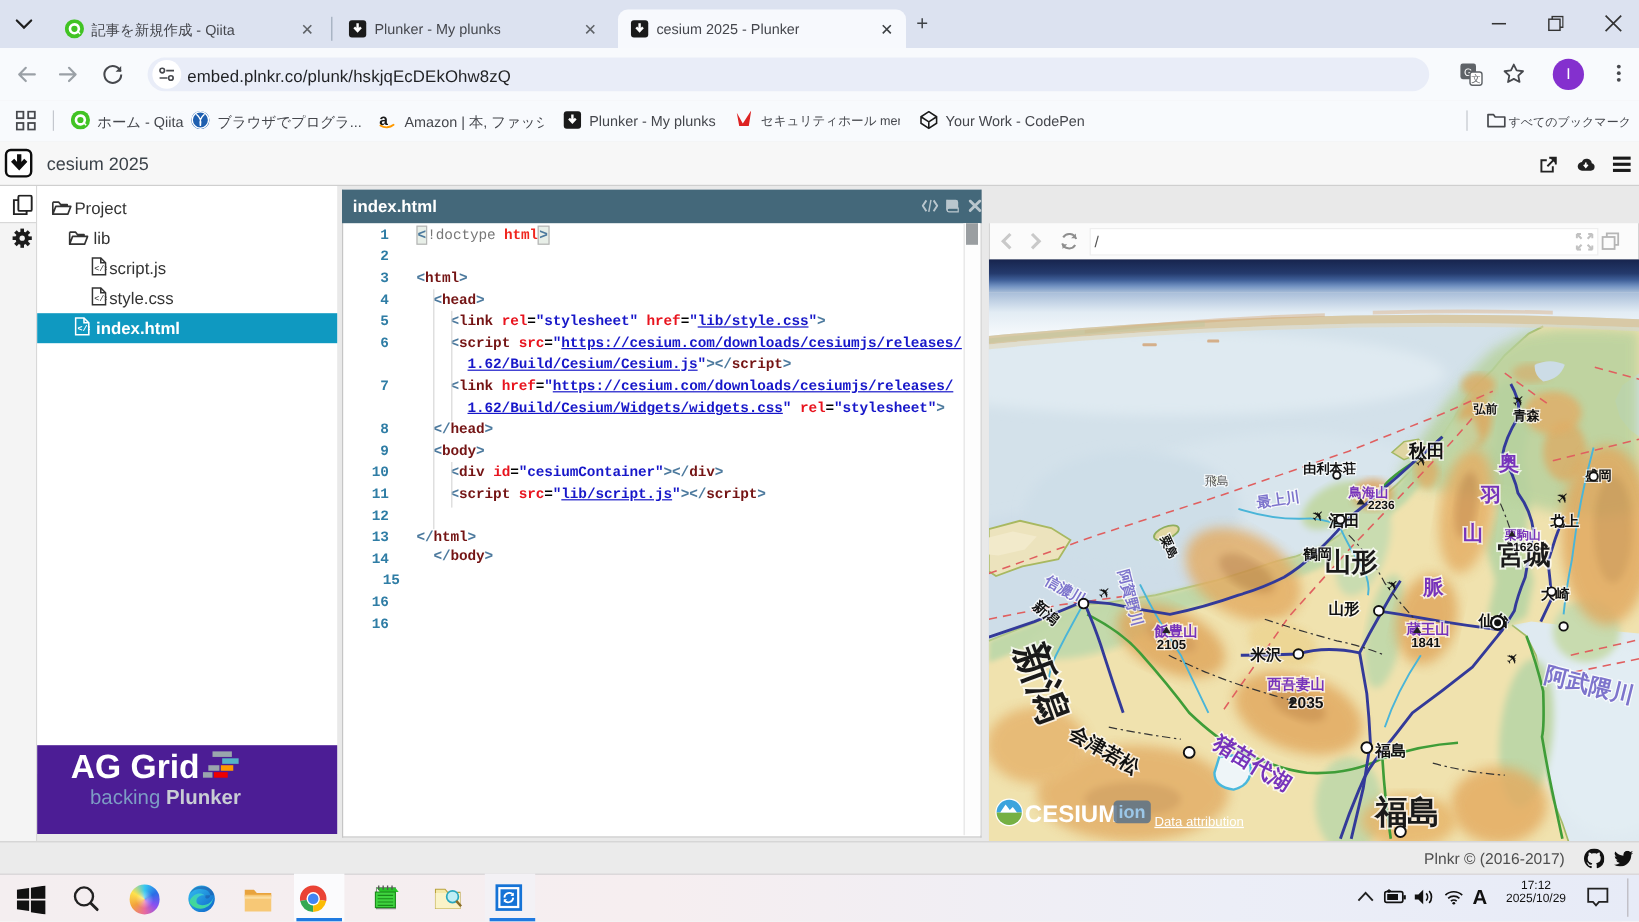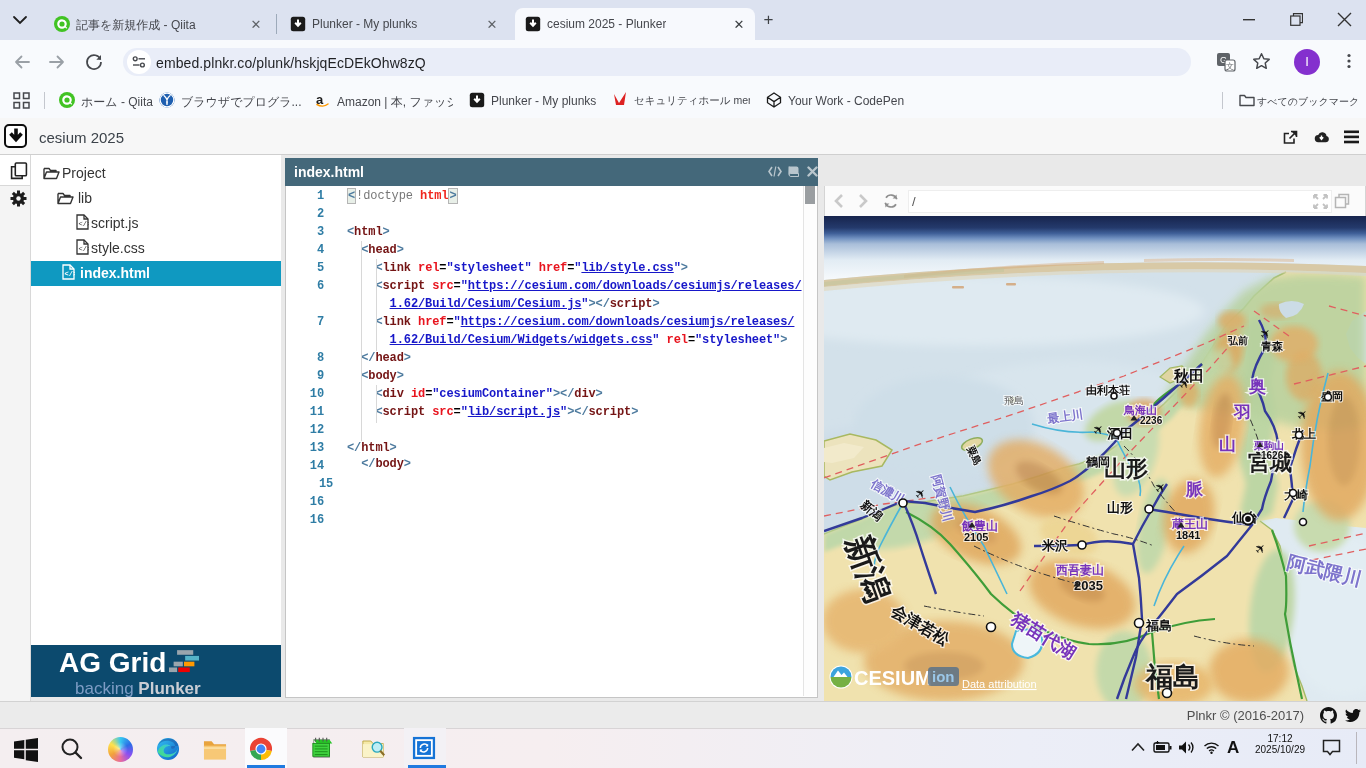--- a/index.html
+++ b/index.html
@@ -30,21 +30,21 @@
 #plogo { position:absolute; left:4px; top:124px; width:23px; height:24px; border:2.5px solid #0d0d0d; border-radius:5px; background:#fff; }
 #ptitle { position:absolute; left:39px; top:129px; font-size:15px; color:#3c434a; }
 
 
 #iconstrip { left:0; top:155px; width:31px; height:546px; background:#f4f4f4; border-right:1px solid #d8d8d8; }
 #iconstrip .cell1 { position:absolute; left:0; top:0; width:30px; height:31px; background:#fff; border-bottom:1px solid #d8d8d8;}
 #tree { left:31px; top:155px; width:250px; height:490px; background:#fff; }
 .trow { position:absolute; left:0; width:250px; height:25px; font-size:14px; color:#333; }
 .trow .lbl { position:absolute; top:4px; }
 .trow.sel { background:#0f99c1; color:#fff; font-weight:bold; }
-#agad { left:31px; top:645px; width:250px; height:52px; background:#0c4a6e; }
+#agad { left:31px; top:621px; width:250px; height:74px; background:#4c1d95; }
 
 
 #editor { left:285px; top:158px; width:533px; height:540px; background:#fff; border:1px solid #c5c5c5; border-top:none; }
 #edhead { left:285px; top:158px; width:533px; height:28px; background:#44687a; }
 #edhead .nm { position:absolute; left:9px; top:6px; color:#fff; font-weight:bold; font-size:14px; }
 #code { left:285px; top:186px; width:517px; height:510px; font-family:"Liberation Mono",monospace; font-size:12px; line-height:18px; font-weight:bold; white-space:pre; letter-spacing:-0.1px; }
 .ln { position:absolute; left:0px; width:39px; text-align:right; color:#2f7da5; font-family:"Liberation Mono",monospace; font-size:12px; font-weight:bold; }
 .cl { position:absolute; left:62px; }
 .tag { color:#741414; }
 .brk { color:#4d7a9e; }

